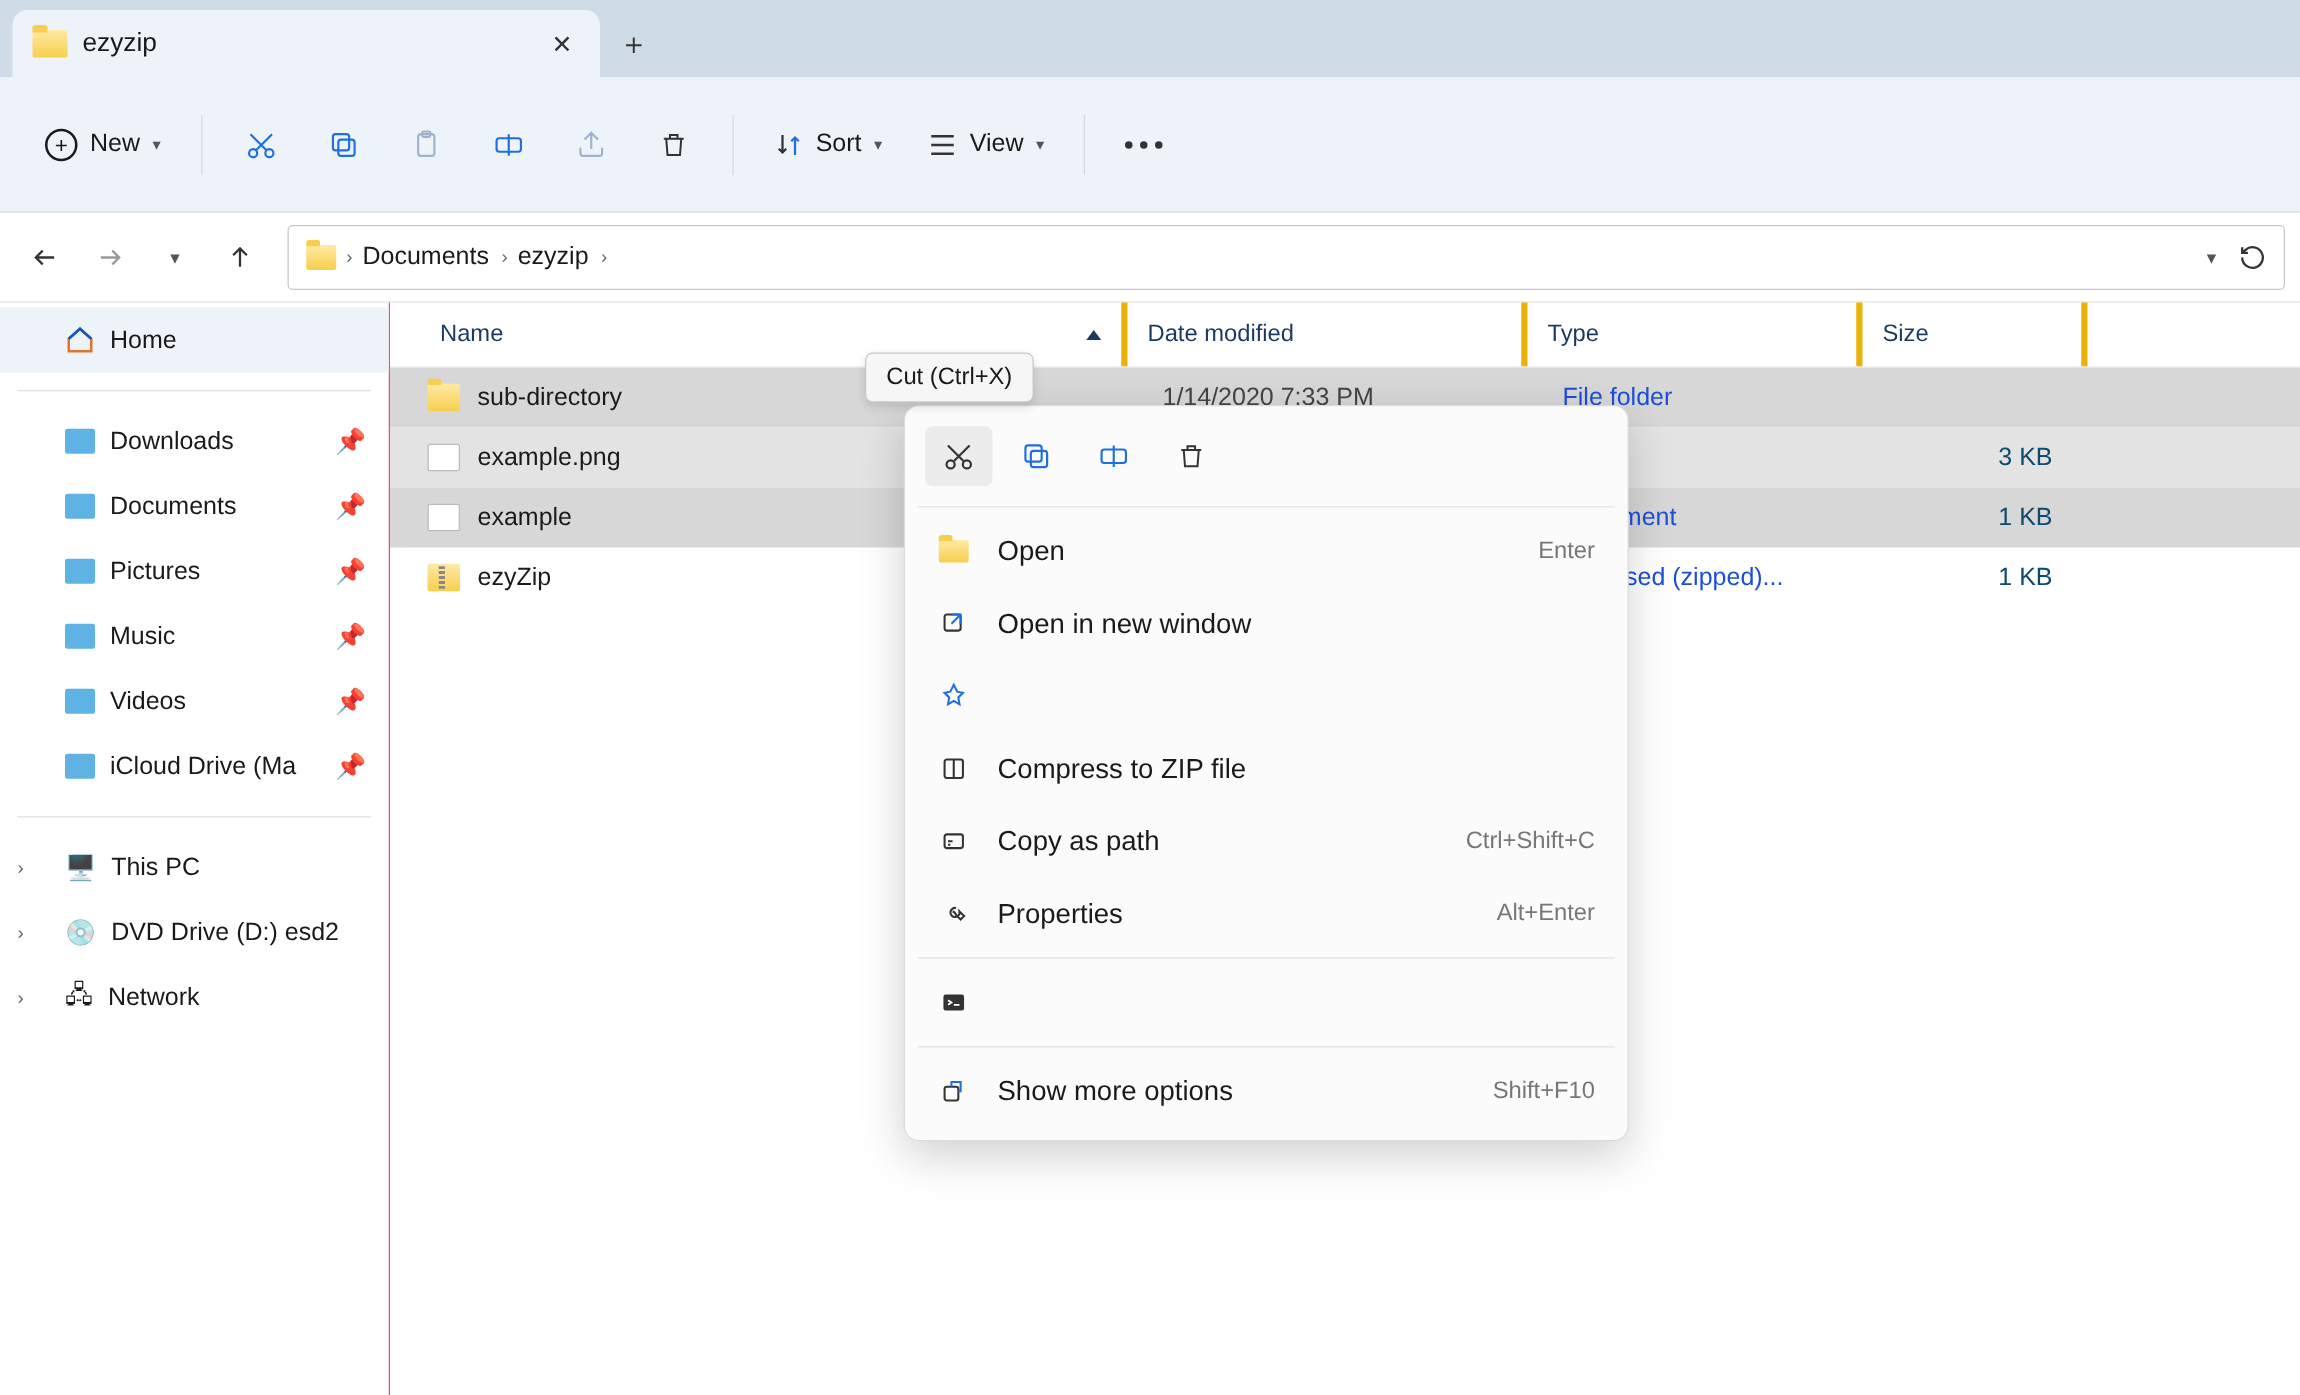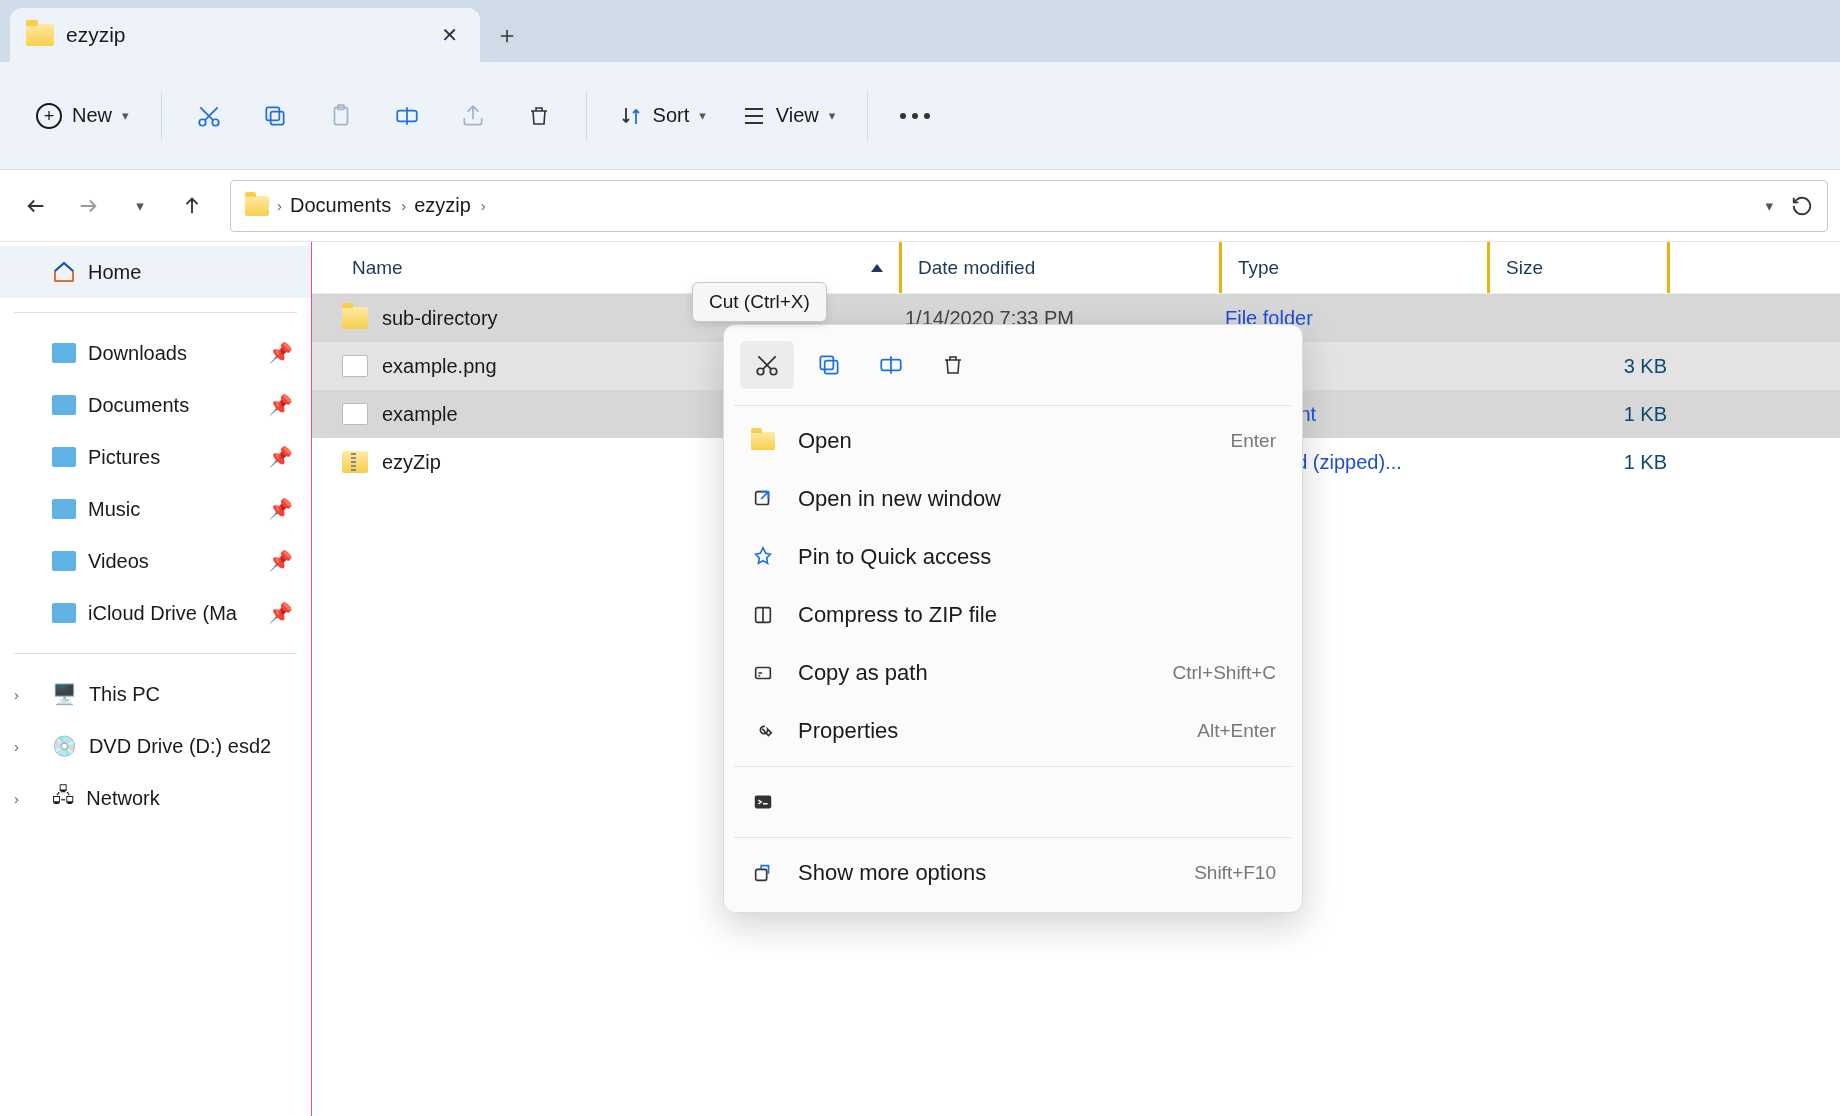--- a/index.html
+++ b/index.html
@@ -42,29 +42,29 @@
 .sbitem .pin { position:absolute; right:18px; color:#666; }
 .sbitem .expand { position:absolute; left:14px; color:#666; font-size:15px;}
 .sbicon { width:24px; height:20px; border-radius:2px; flex:none;}
 .sbicon.blue { background:#5eb3e4;}
 .sbdiv { height:1px; background:#e0e0e0; margin:14px 14px;}
 .sb-label { white-space:nowrap; overflow:hidden; text-overflow:clip; flex:1;}
 
 
 .filelist { flex:1; position:relative;}
 .cols { display:flex; height:52px; align-items:center; color:#1b3a5f; font-size:19px; border-bottom:1px solid #eee;}
-.col { padding:0 16px; border-right:3px solid #eab308; height:100%; display:flex; align-items:center;}
+.col { padding:0 16px; border-right:5px solid #eab308; height:100%; display:flex; align-items:center;}
 .col.name{ width:590px; padding-left:40px; justify-content:space-between;}
 .col.date{ width:320px;}
 .col.type{ width:268px;}
 .col.size{ width:180px;}
 .row { display:flex; height:48px; align-items:center; font-size:20px;}
 .row.sel { background:#e3e3e3;}
 .row.sel2 { background:#d7d7d7;}
-.row .c{ padding:0 3px;}
+.row .c{ padding:0 28px;}
 .row .c.name{ width:590px; padding-left:30px; display:flex; align-items:center; gap:14px;}
 .row .c.date{ width:320px; color:#444;}
 .row .c.type{ width:268px; color:#1d4ed8;}
 .row .c.size{ width:180px; text-align:right; color:#0c4a6e;}
 .ficon { width:26px; height:22px;}
 .ficon.folder{ background:linear-gradient(#ffe9a6,#f7cf4c); border-radius:2px; position:relative;}
 .ficon.folder::before{content:""; position:absolute; top:-4px; left:0; width:11px; height:5px; background:#f7cf4c; border-radius:2px 2px 0 0;}
 .ficon.file{ background:#fff; border:1px solid #bbb; border-radius:2px; position:relative;}
 .ficon.zip{ background:linear-gradient(#ffe9a6,#f7cf4c); border-radius:2px; position:relative;}
 .ficon.zip::after{content:""; position:absolute; left:9px; top:2px; width:5px; height:18px; background:repeating-linear-gradient(#888 0 2px, transparent 2px 4px);}
@@ -368,21 +368,20 @@
             </svg>
           </span>
         <span class="lab">Open in new window</span>
       </div>
       <div class="ctxitem">
         <span class="ci">
             <svg width="22" height="22" viewBox="0 0 24 24" fill="none" stroke="#1f6fe0" stroke-width="1.8">
               <path d="M12 2l3 6 5 1-4 4 1 6-5-3-5 3 1-6-4-4 5-1z"></path>
             </svg>
           </span>
-        <span class="lab">Pin to Quick access</span>
       </div>
       <div class="ctxitem">
         <span class="ci">
             <svg width="22" height="22" viewBox="0 0 24 24" fill="none" stroke="#333" stroke-width="1.8">
               <rect x="4" y="4" width="16" height="16" rx="2"></rect>
               <path d="M12 4v16"></path>
             </svg>
           </span>
         <span class="lab">Compress to ZIP file</span>
       </div>

